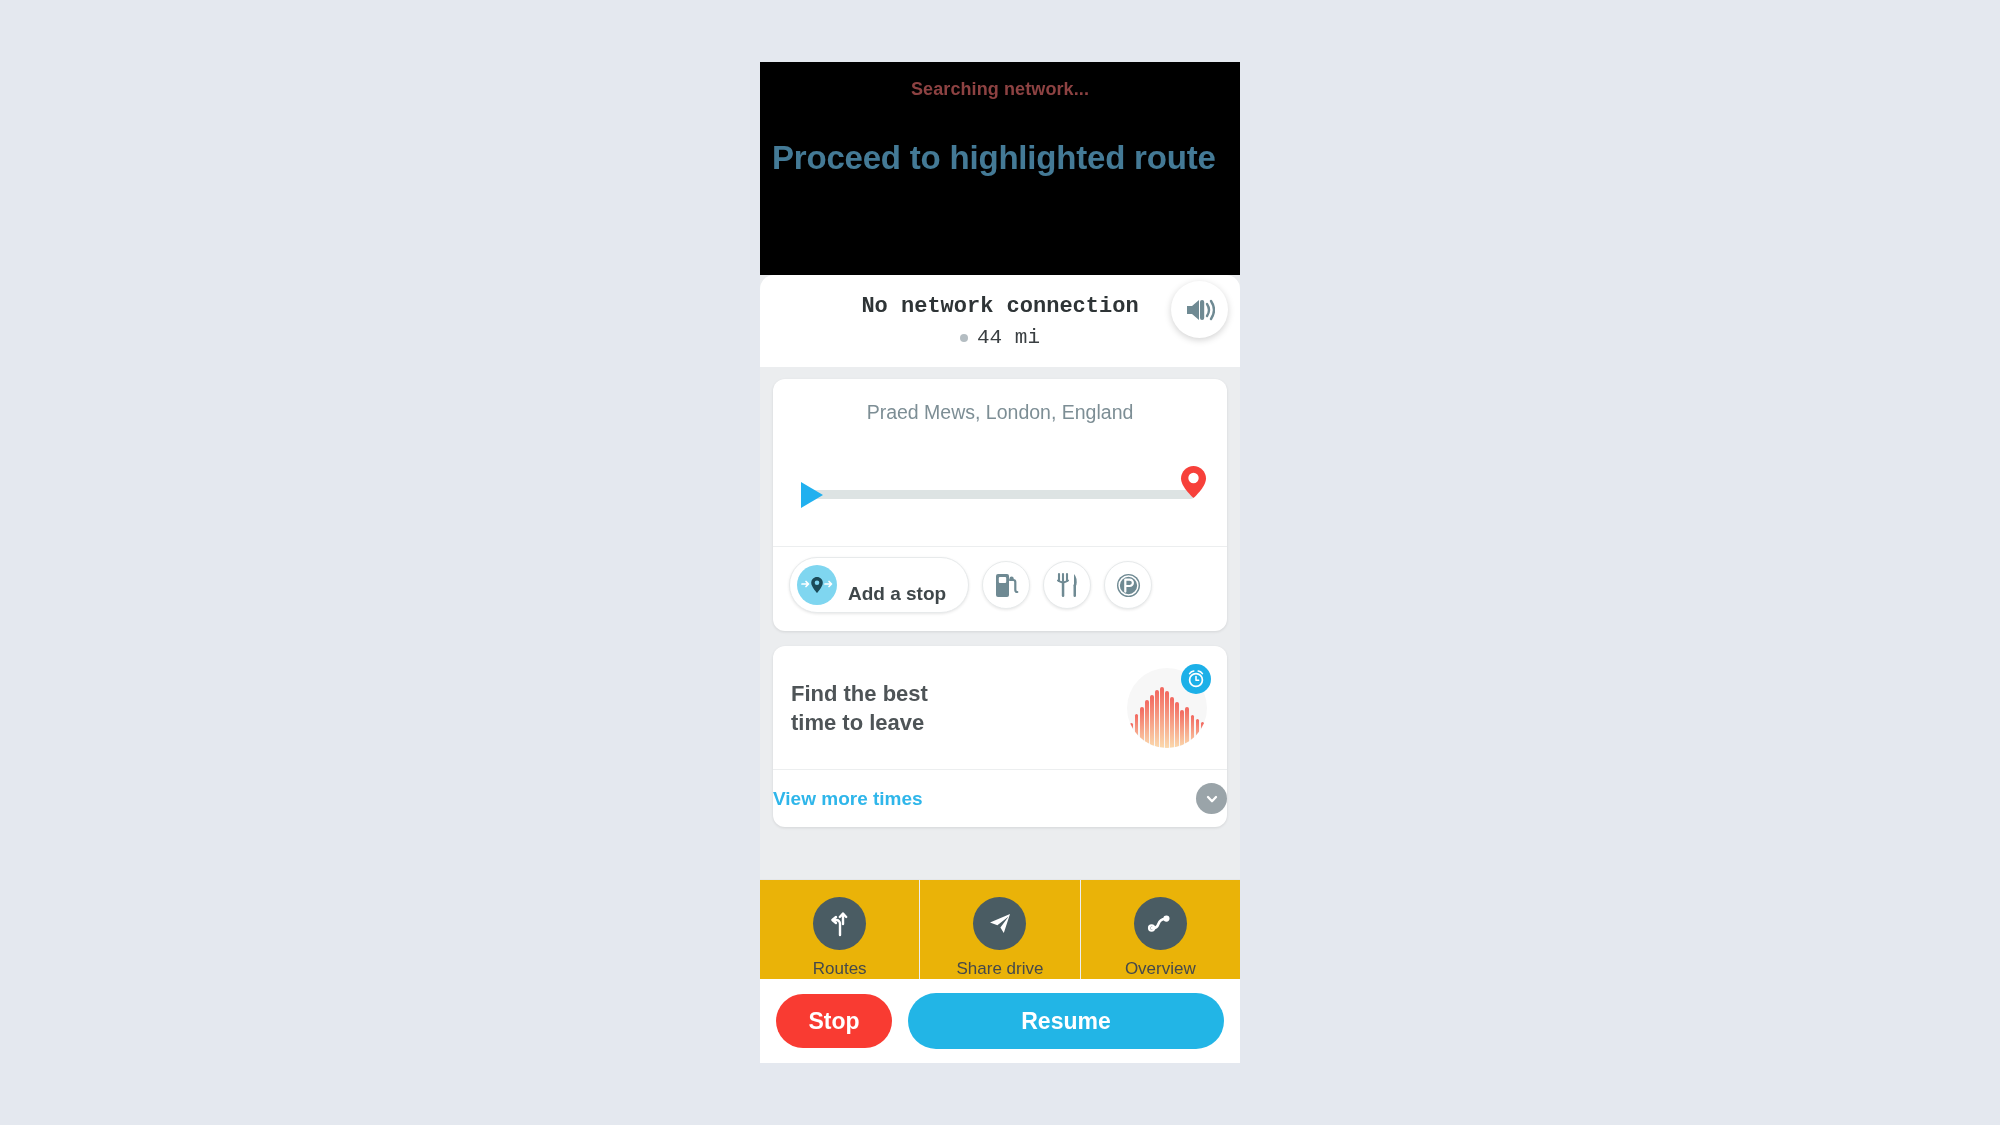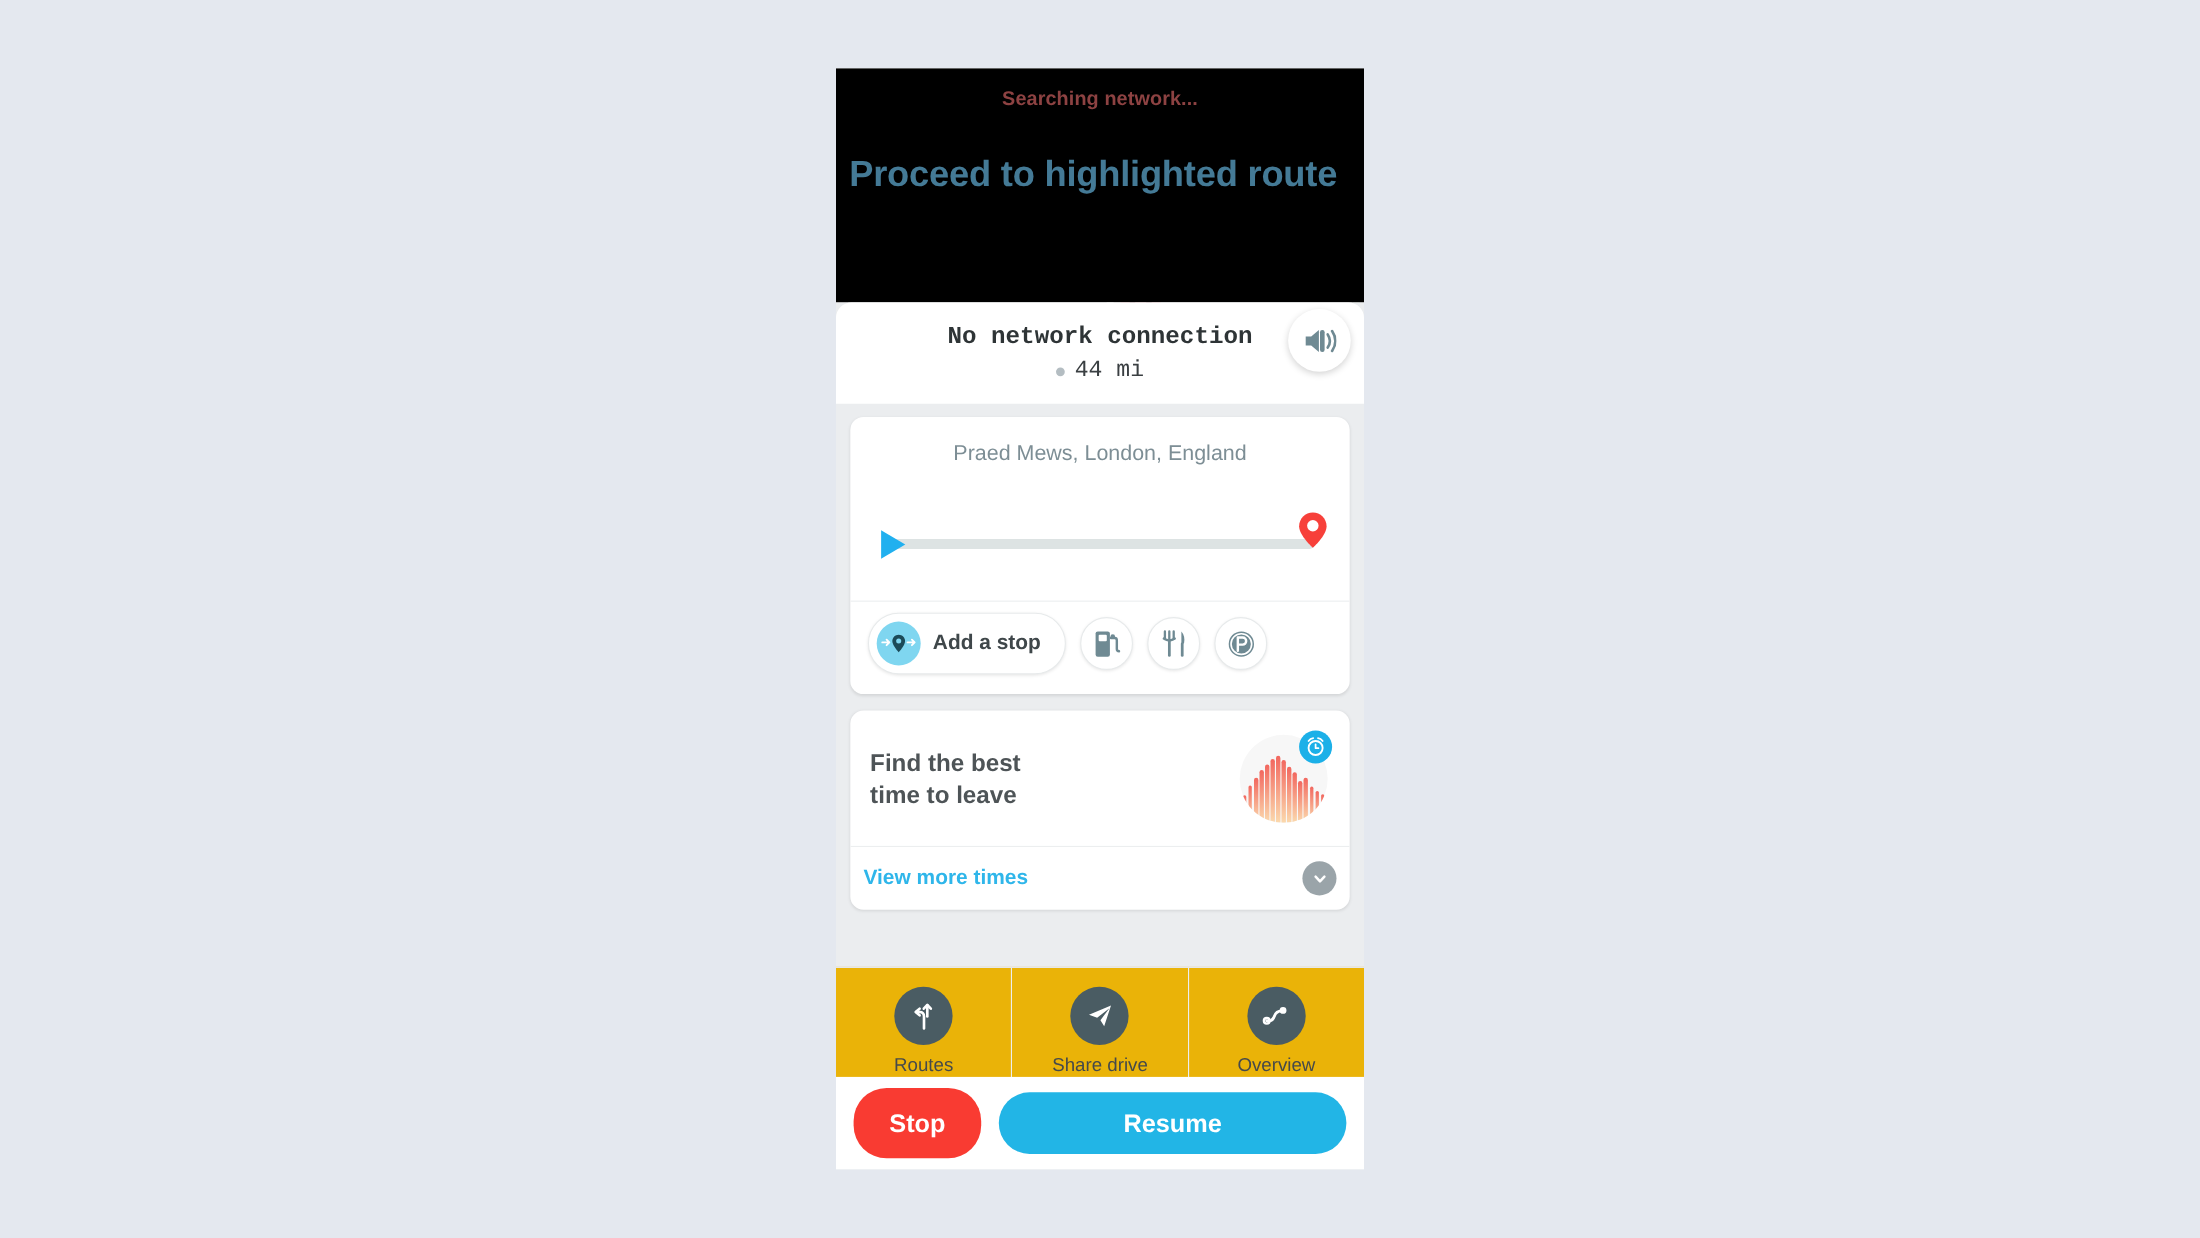--- a/index.html
+++ b/index.html
@@ -218,21 +218,21 @@
   .route-actions {
     display: flex;
     align-items: center;
     gap: 13px;
     padding: 10px 16px 18px 16px;
     border-top: 1px solid #eceeef;
     margin-top: 6px;
   }
   .add-stop {
     display: flex;
-    align-items: center;
+    align-items: flex-end;
     gap: 11px;
     background: #ffffff;
     border: 1px solid #e7eaeb;
     border-radius: 30px;
     padding: 7px 22px 7px 7px;
     box-shadow: 0 1px 3px rgba(0,0,0,.10);
   }
   .add-stop-icon {
     position: relative;
     width: 40px; height: 40px;
@@ -314,21 +314,21 @@
     background: #1cb0e8;
     display: flex;
     align-items: center;
     justify-content: center;
   }
   .best-bottom {
     display: flex;
     align-items: center;
     justify-content: space-between;
     border-top: 1px solid #eceeef;
-    padding: 13px 12px;
+    padding: 13px 0;
   }
   .view-more {
     font-size: 19px;
     font-weight: bold;
     color: #2fb6ea;
   }
   .chevron-btn {
     width: 31px; height: 31px;
     border-radius: 50%;
     background: #9aa4a9;
@@ -376,21 +376,21 @@
     left: 0; bottom: 0;
     width: 480px;
     height: 84px;
     background: #ffffff;
     display: flex;
     align-items: center;
     gap: 16px;
     padding: 0 16px;
   }
   .btn-stop {
-    width: 116px; height: 64px;
+    width: 116px; height: 54px;
     border-radius: 30px;
     background: #f93b32;
     color: #ffffff;
     font-size: 23px;
     font-weight: bold;
     border: none;
     font-family: "Liberation Sans", sans-serif;
     cursor: pointer;
   }
   .btn-resume {

